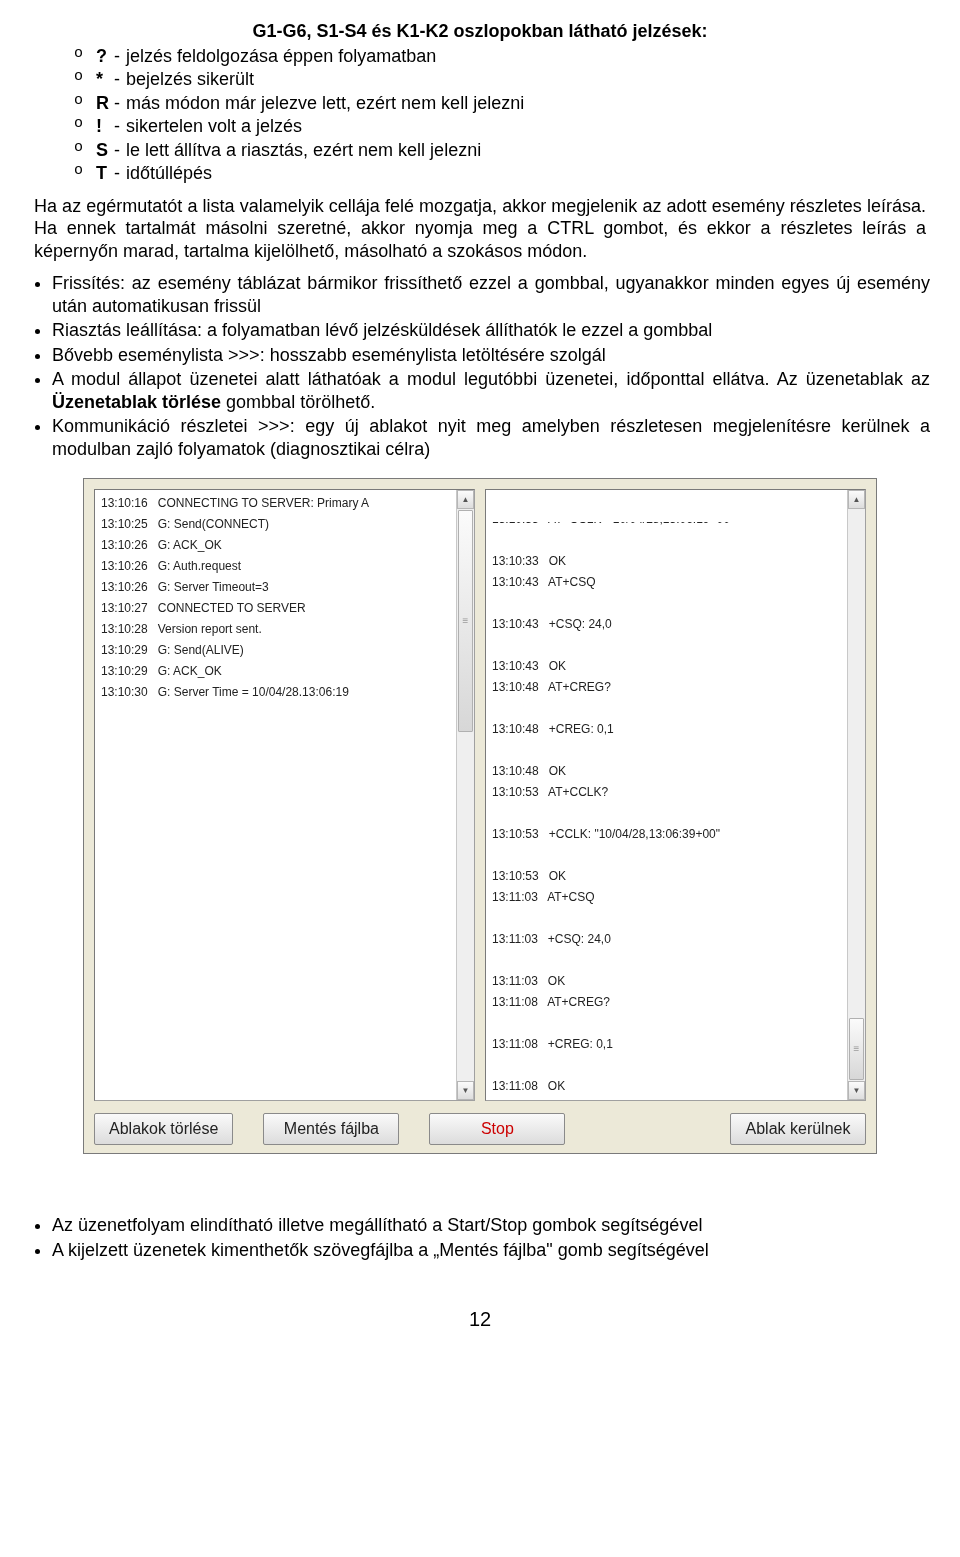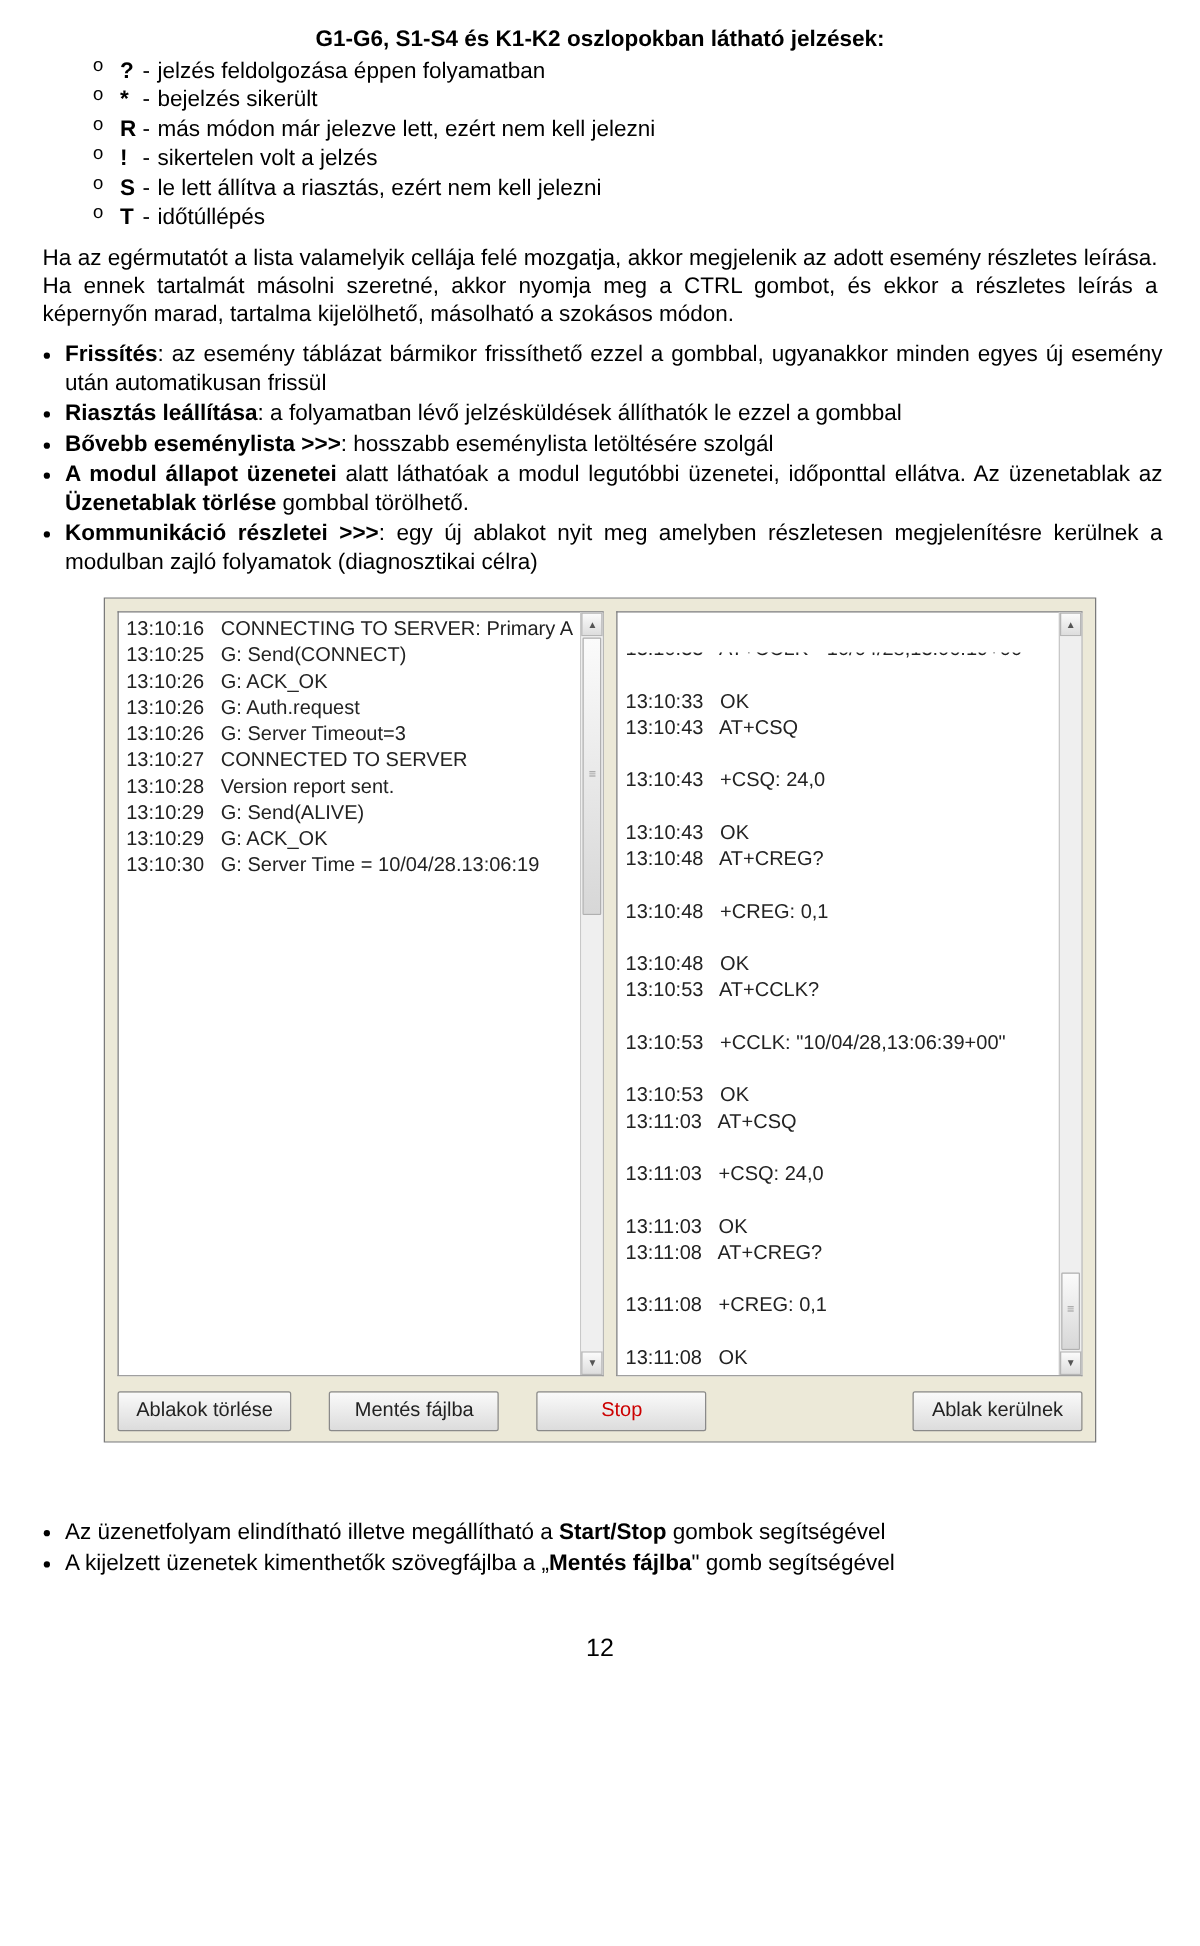--- a/index.html
+++ b/index.html
@@ -48,21 +48,21 @@
   }
   .bullets {
     list-style: disc;
     padding-left: 22px;
     margin: 8px 0 18px 0;
   }
   .bullets li {
     text-align: justify;
     margin: 2px 0;
   }
-  .b { font-weight: bold; }
+  .b { font-weight: normal; }
 
   
   .dlg {
     margin: 14px auto 0 auto;
     width: 792px;
     border: 1px solid #7a7a7a;
     background: #ece9d8;
     font-family: Tahoma, Arial, sans-serif;
     font-size: 12px;
     color: #222;
@@ -101,21 +101,21 @@
     border-top-color: #7a7a7a;
     border-left-color: #7a7a7a;
     flex: 1 1 0;
     height: 610px;
     display: flex;
   }
   .log-content {
     flex: 1 1 auto;
     overflow: hidden;
     padding: 3px 6px 3px 6px;
-    font-size: 16px;
+    font-size: 12px;
     line-height: 21px;
     white-space: pre;
   }
   .log-content.right-align-bottom {
     display: flex;
     flex-direction: column;
     justify-content: flex-end;
     margin-top: 32px;
   }
   .sb {

